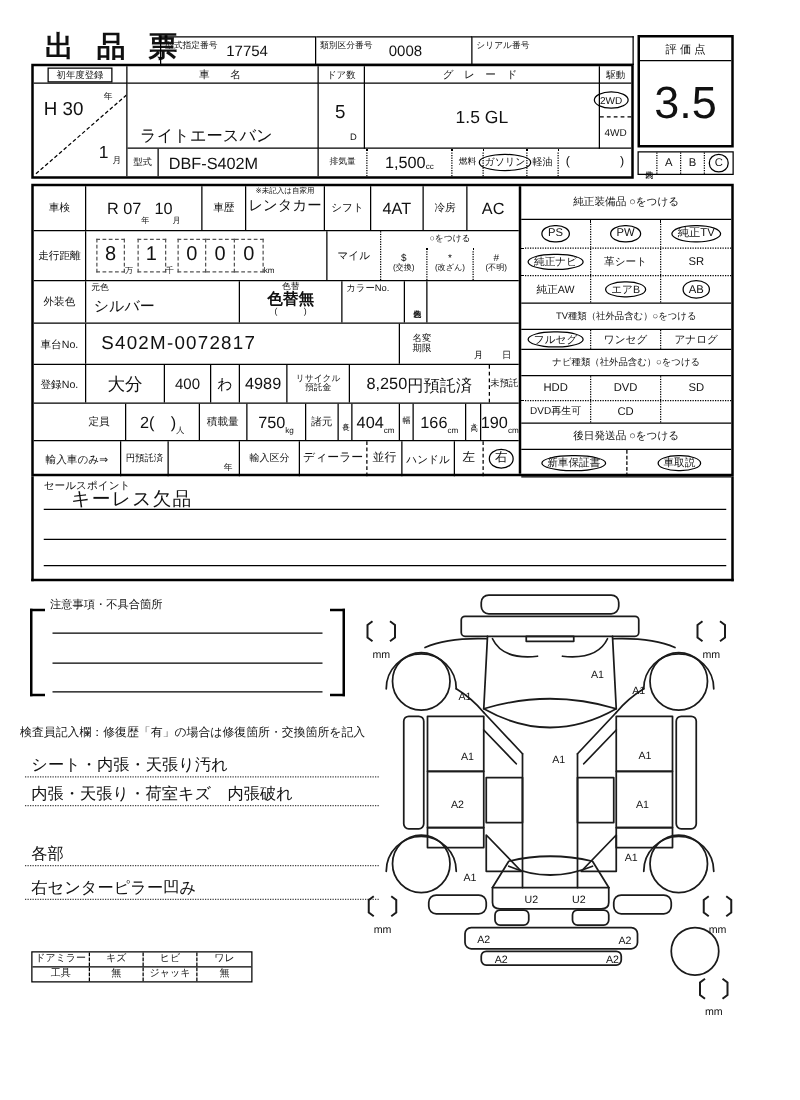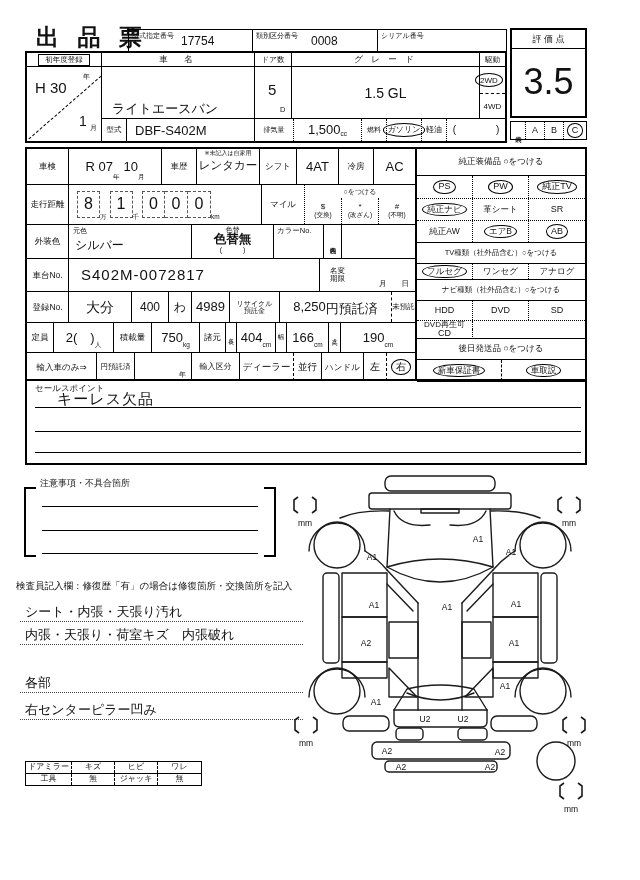--- a/index.html
+++ b/index.html
@@ -224,21 +224,21 @@
           <span style="font-size:7px;width:40px;">リサイクル預託金</span>
         </div>
       <div class="c dashr" style="width:112px;">
         <span style="font-size:13px;">8,250</span>
         <span style="font-size:13px;margin-top:4px;">円預託済</span>
       </div>
       <div class="c last" style="flex:1;font-size:7.5px;">未預託</div>
     </div>
 
     <div class="row bb" style="left:0;top:174px;width:388px;height:30px;">
-      <div class="c lab" style="width:27px;">定員</div>
+      <div class="c lab" style="width:42px;margin-left:32px;">定員</div>
       <div class="c" style="width:60px;">
         <span style="font-size:13px;">2(　)</span>
         <span class="sub">人</span>
       </div>
       <div class="c lab" style="width:38px;">積載量</div>
       <div class="c" style="width:48px;">
         <span style="font-size:13px;">750</span>
         <span class="sub">kg</span>
       </div>
       <div class="c lab" style="width:26px;">諸元</div>
@@ -331,21 +331,21 @@
         <div class="c last" style="flex:1;">
             <span style="font-size:8.5px;">アナログ</span>
           </div>
       </div>
       <div class="bb" style="height:20px;display:flex;align-items:center;justify-content:center;font-size:7.5px;">ナビ種類（社外品含む）○をつける</div>
       <div class="row" style="position:relative;width:100%;height:20px;border-bottom:1px dotted #000;">
         <div class="c dotr" style="width:56px;font-size:9px;">HDD</div>
         <div class="c dotr" style="width:56px;font-size:9px;">DVD</div>
         <div class="c last" style="flex:1;font-size:9px;">SD</div>
       </div>
-      <div class="row bb" style="position:relative;width:100%;height:18px;flex-direction:column;">
+      <div class="row bb" style="position:relative;width:100%;height:18px;">
         <div class="c dotr" style="width:56px;font-size:8px;">DVD再生可</div>
         <div class="c dotr" style="width:56px;font-size:9px;">CD</div>
         <div class="c last" style="flex:1;"></div>
       </div>
       <div class="bb" style="height:20px;display:flex;align-items:center;justify-content:center;font-size:8.5px;">後日発送品 ○をつける</div>
       <div class="row bb" style="position:relative;width:100%;height:22px;">
         <div class="c dashr" style="width:85px;">
             <span style="font-size:8.5px;" class="circ">新車保証書</span>
           </div>
         <div class="c last" style="flex:1;">

